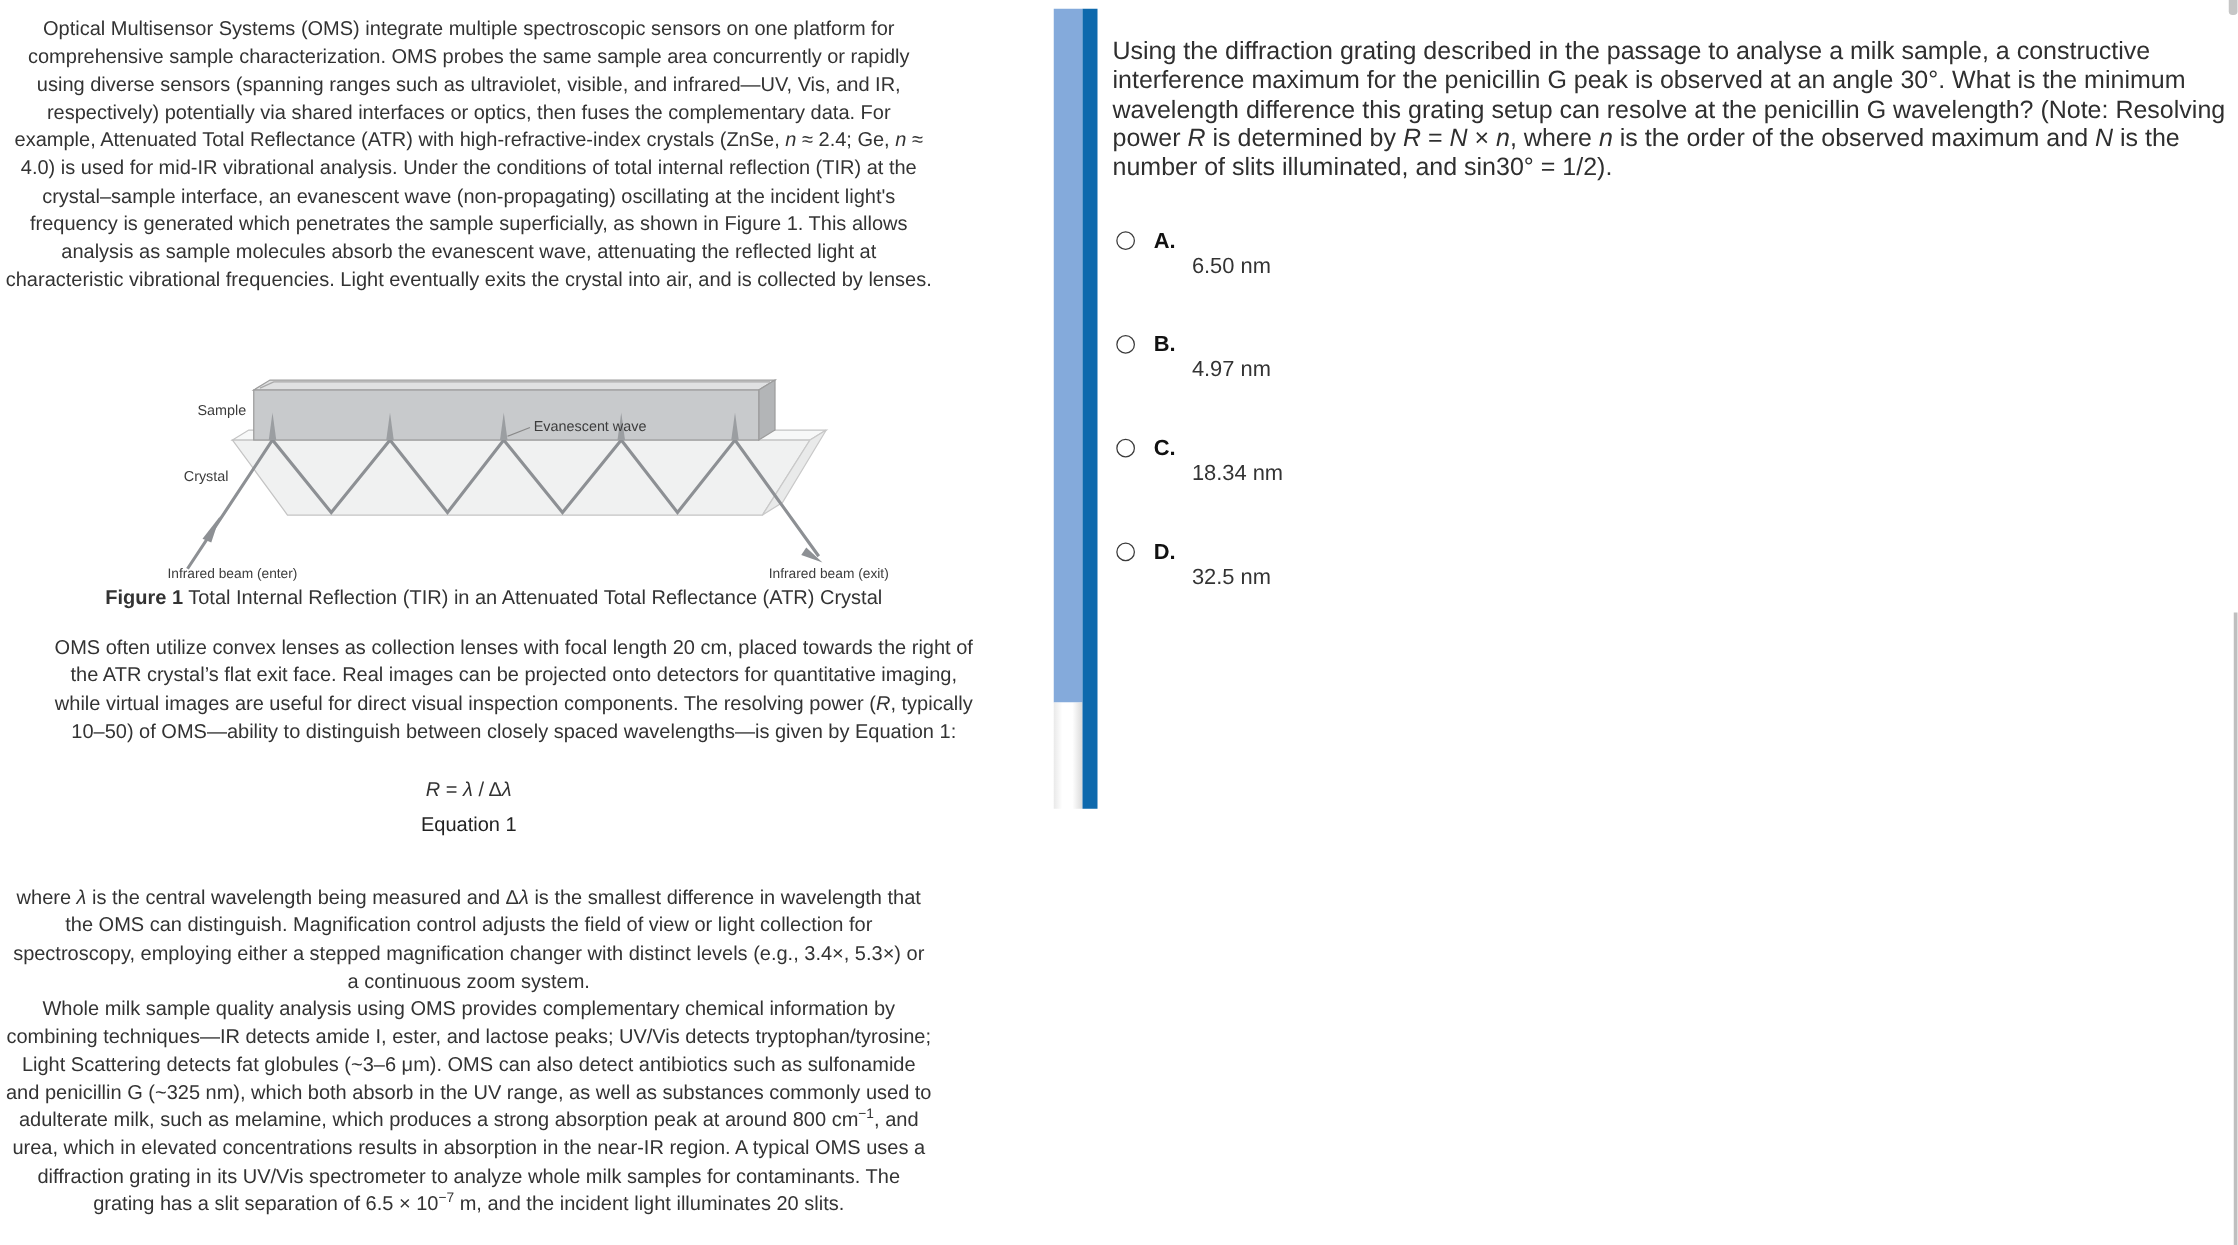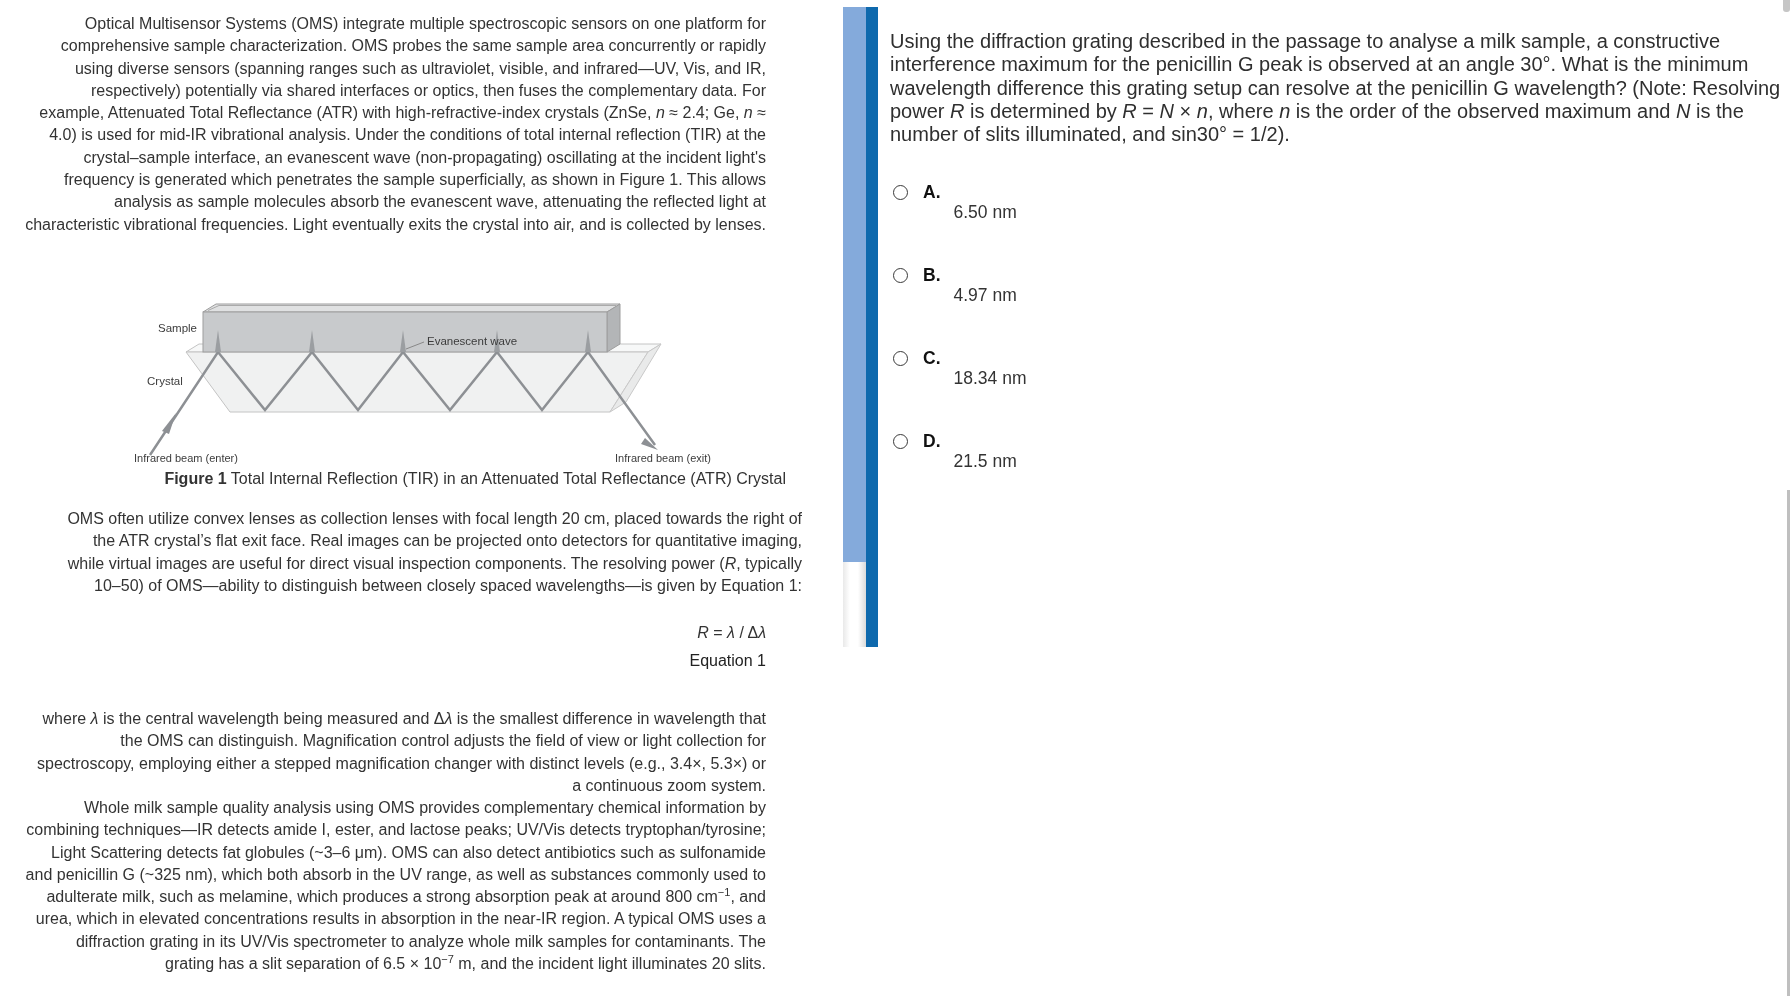--- a/index.html
+++ b/index.html
@@ -5,23 +5,23 @@
   html,body{margin:0;padding:0;}
   body{
     position:relative;
     width:1790px;height:996px;
     background:#ffffff;
     overflow:hidden;
     font-family:"Liberation Sans", sans-serif;
   }
   
   .ptext{
-    position:absolute;left:24px;width:742px;
+    position:absolute;left:4px;width:742px;
     font-size:16px;line-height:22.3px;color:#333;
-    text-align:right;
+    text-align:center;
   }
   .ptext sup{font-size:11px;line-height:0;}
   #p1{top:13px;}
   #fig-caption{top:468px;margin-left:20px;}
   #p2{top:508px;margin-left:36px;}
   #equation{top:622px;}
   #equation-label{top:650px;font-weight:normal;color:#222;}
   #p3{top:692px;margin-top:16px;}
   #p4{top:797px;}
   #figure-svg{position:absolute;left:90px;top:292px;}
@@ -121,17 +121,17 @@
   <span class="opt-value">4.97 nm</span>
 </div>
 <div class="option-row" id="option-c">
   <div class="radio"></div>
   <span class="opt-letter">C.</span>
   <span class="opt-value">18.34 nm</span>
 </div>
 <div class="option-row" id="option-d">
   <div class="radio"></div>
   <span class="opt-letter">D.</span>
-  <span class="opt-value">21.5 nm</span>
+  <span class="opt-value">32.5 nm</span>
 </div>
 
 <div id="right-scroll-cap"></div>
 <div id="right-scroll-line"></div>
 
 </body></html>

